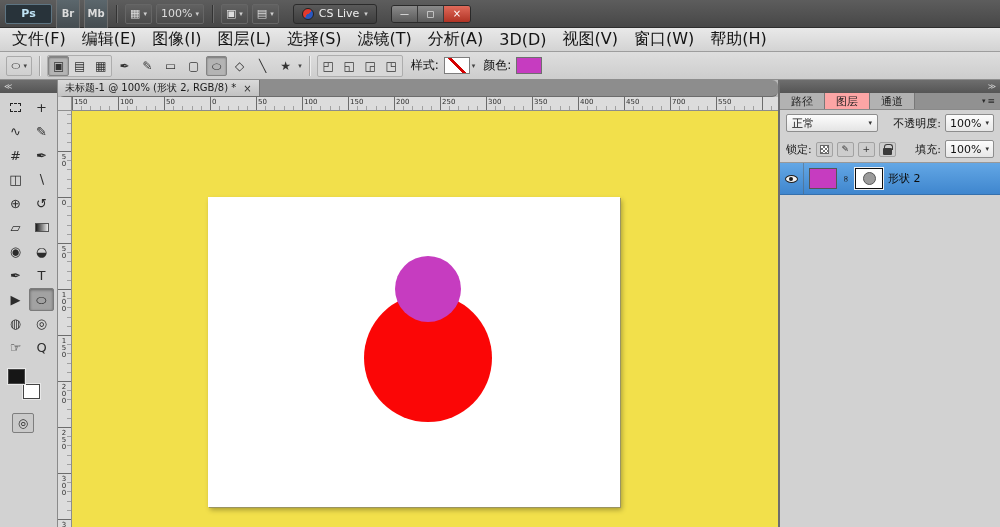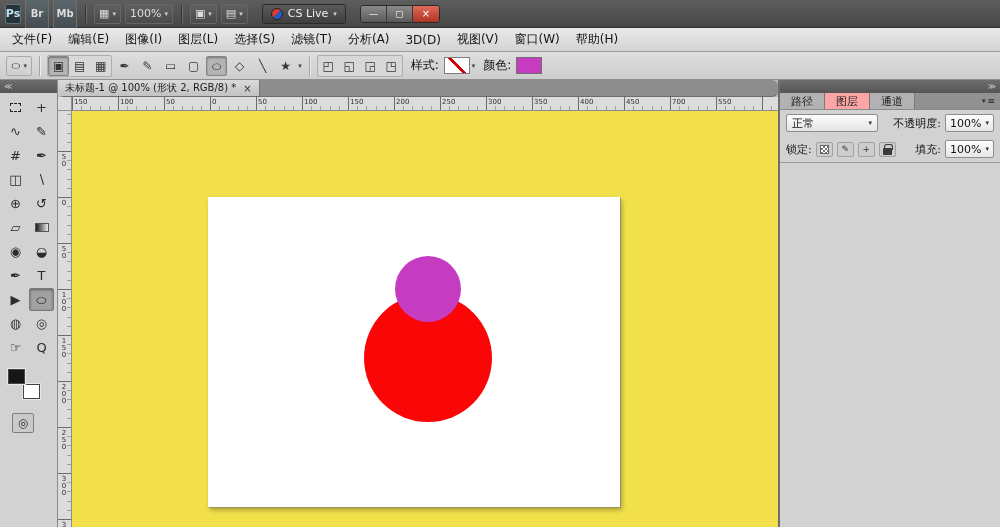--- a/index.html
+++ b/index.html
@@ -1,38 +1,38 @@
 <!DOCTYPE html>
 <html><head>
 <meta charset="utf-8">
 <style>
   *{margin:0;padding:0;box-sizing:border-box;}
   html,body{width:1000px;height:527px;overflow:hidden;}
   body{font-family:"DejaVu Sans","Liberation Sans",sans-serif;font-size:12px;background:#d6d6d6;position:relative;color:#111;}
 
   
   .titlebar{position:absolute;top:0;left:0;right:0;height:28px;background:linear-gradient(#5d5d5d,#474747);display:flex;align-items:center;gap:4px;padding:0 5px;color:#e3e3e3;border-bottom:1px solid #2e2e2e;}
-  .app-logo{width:16px;height:20px;background:#28333a;border:1px solid #5d7482;color:#bfe3f4;font-size:11px;font-weight:bold;display:flex;align-items:center;justify-content:center;border-radius:2px;}
+  .app-logo{width:47px;height:20px;background:#28333a;border:1px solid #5d7482;color:#bfe3f4;font-size:11px;font-weight:bold;display:flex;align-items:center;justify-content:center;border-radius:2px;}
   .tb-box{height:36px;min-width:24px;display:flex;align-items:center;justify-content:center;font-size:10px;font-weight:bold;color:#dcdcdc;background:linear-gradient(#5e6a70,#42494d);border:1px solid #6e6e6e;border-radius:2px;}
   .tb-dd{height:20px;display:flex;align-items:center;gap:3px;padding:0 4px;border:1px solid #666;border-radius:2px;background:linear-gradient(#616161,#4a4a4a);font-size:11px;color:#ddd;}
   .tb-sep{width:1px;height:18px;background:#333;box-shadow:1px 0 0 #6d6d6d;margin:0 4px;}
   .arr{font-size:7px;color:#cfcfcf;}
   .ws-group{margin-left:auto;display:flex;align-items:center;gap:2px;}
   .ws-btn{padding:4px 10px;font-size:12px;color:#eee;}
   .ws-btn.active{background:linear-gradient(#373737,#2c2c2c);border:1px solid #1f1f1f;border-radius:3px;box-shadow:inset 0 1px 3px rgba(0,0,0,.7);}
   .cslive{display:flex;align-items:center;gap:5px;margin-left:10px;padding:2px 8px;height:20px;border:1px solid #2b2b2b;border-radius:3px;background:linear-gradient(#5a5a5a,#3e3e3e);font-size:11px;color:#eee;}
   .cslive-icon{width:12px;height:12px;border-radius:50%;background:linear-gradient(135deg,#e23a2e 50%,#2b58c0 50%);border:1px solid #222;}
   .win-controls{display:flex;margin-left:10px;border:1px solid #2a2a2a;border-radius:3px;overflow:hidden;}
   .win-btn{width:26px;height:16px;display:flex;align-items:center;justify-content:center;font-size:9px;color:#fff;background:linear-gradient(#8a8a8a,#5a5a5a);border-right:1px solid #3a3a3a;}
   .win-btn:last-child{border-right:none;}
   .win-btn.close{background:linear-gradient(#e06a5a,#b03324);font-size:10px;}
 
   
   .menubar{position:absolute;top:28px;left:0;right:0;height:24px;background:linear-gradient(#e9e9e9,#d3d3d3);border-bottom:1px solid #9d9d9d;display:flex;align-items:center;padding:0 4px;}
-  .menu-item{padding:4px 8px;font-size:12px;color:#141414;}
+  .menu-item{padding:4px 8px;font-size:16px;color:#141414;}
 
   
   .optionsbar{position:absolute;top:52px;left:0;right:0;height:28px;background:linear-gradient(#dedede,#cdcdcd);border-bottom:1px solid #8e8e8e;display:flex;align-items:center;padding:0 6px;gap:2px;}
   .opt-sep{width:1px;height:20px;background:#a5a5a5;box-shadow:1px 0 0 #eee;margin:0 5px;}
   .opt-icon{min-width:21px;height:20px;display:flex;align-items:center;justify-content:center;font-size:12px;color:#333;border:1px solid transparent;border-radius:2px;}
   .opt-icon.pressed{background:#b4b4b4;border-color:#848484;box-shadow:inset 0 1px 2px rgba(0,0,0,.35);}
   .opt-group{display:flex;align-items:center;border:1px solid #adadad;border-radius:2px;background:#d8d8d8;}
   .squash{display:inline-block;transform:scaleY(.72);}
   .opt-label{font-size:12px;color:#111;margin:0 3px 0 6px;}
   .style-swatch{width:26px;height:17px;background:#fff;border:1px solid #7d7d7d;background-image:linear-gradient(45deg,transparent 45%,#d40000 45%,#d40000 55%,transparent 55%);}
@@ -312,14 +312,25 @@
         <span class="icon-lock"></span>
       </div>
     <span class="plabel push">填充:</span>
     <div class="value-box">
       <span>100%</span>
       <span class="arr" style="color:#333;">▾</span>
     </div>
   </div>
 
   <div class="layers-list">
+    <div class="layer-row selected">
+      <div class="eye-cell">
+          <span class="eye"></span>
+        </div>
+      <div class="fill-thumb" style="background: rgb(198, 60, 192);"></div>
+      <span class="chain">∞</span>
+      <div class="mask-thumb">
+          <span class="mcircle"></span>
+        </div>
+      <span class="layer-name">形状 2</span>
+    </div>
   </div>
 </div>
 
 </body></html>

